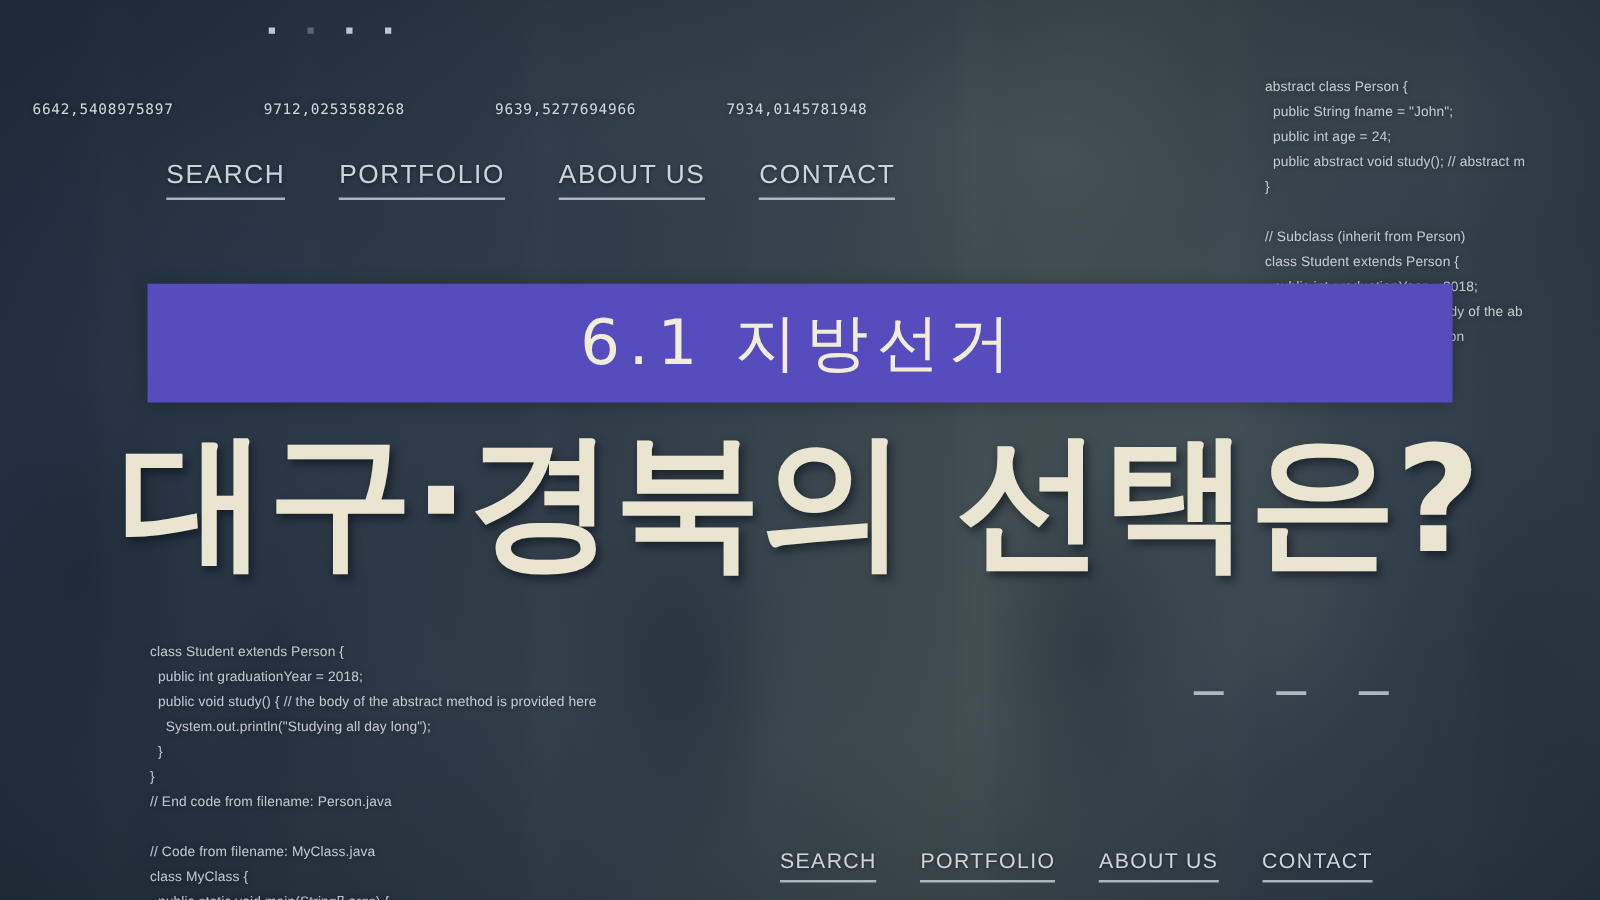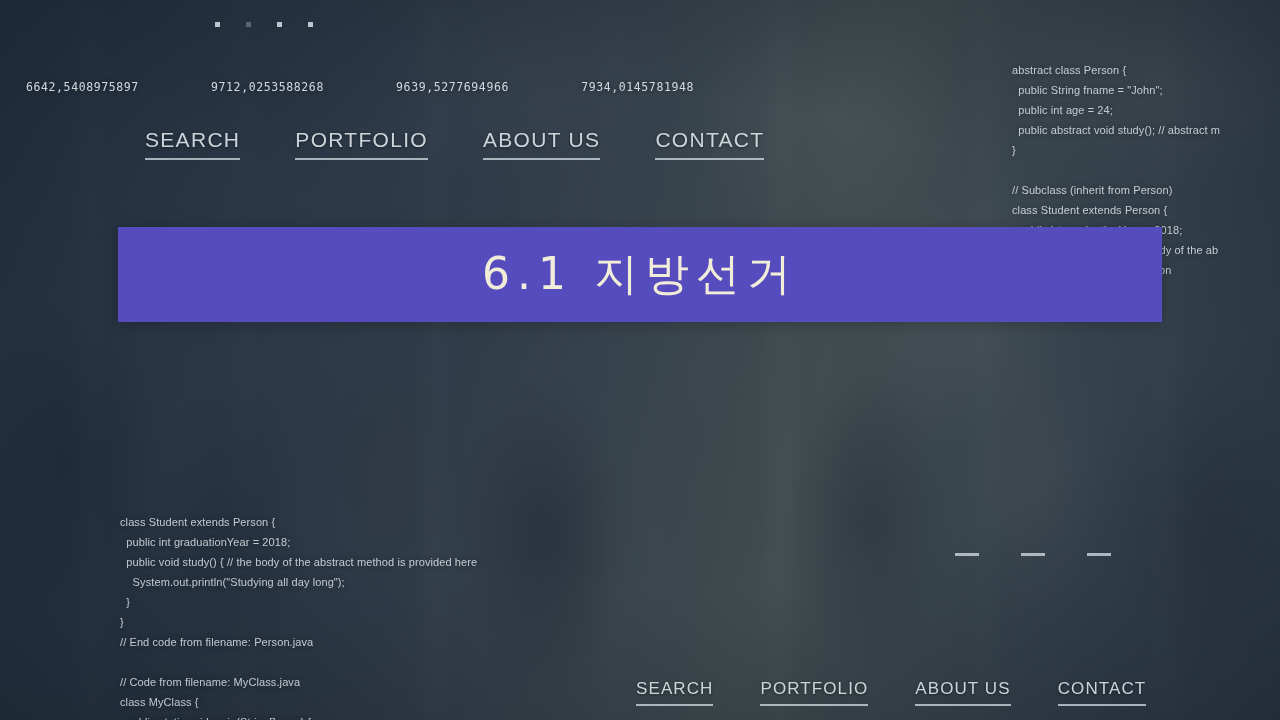--- a/index.html
+++ b/index.html
@@ -120,41 +120,40 @@
 
   .nav-item {
     color:rgba(226,234,240,.88);
     font-size:21px;
     letter-spacing:1.3px;
     padding-bottom:6px;
     border-bottom:2px solid rgba(222,232,238,.70);
     text-shadow:0 1px 3px rgba(0,0,0,.45);
     cursor:pointer;
     white-space:nowrap;
-    margin-left:12px;
   }
   #navbar-bottom .nav-item {
     font-size:17px;
     letter-spacing:1.1px;
     padding-bottom:5px;
     border-bottom-width:2px;
   }
 
   
   #title-banner {
     position:absolute;
     top:227px; left:118px;
     width:1044px; height:95px;
     background:#564cbd;
     display:flex; align-items:center; justify-content:center;
     box-shadow:0 2px 14px rgba(0,0,0,.22);
   }
   #banner-title {
     color:#f2edd8;
-    font-size:44px;
+    font-size:50px;
     font-weight:400;
     letter-spacing:7px;
     font-family:"DejaVu Sans", sans-serif;
     white-space:nowrap;
   }
 
   
   #headline {
     position:absolute;
     top:330px; left:0; width:1280px;
@@ -234,20 +233,21 @@
 class MyClass {
   public static void main(String[] args) {
    // create an object of the Student class
   (which inherits attributes and methods from Person)
    Student myObj = new Student();</div>
 
   <div id="title-banner">
     <span id="banner-title">6.1 지방선거</span>
   </div>
 
+  <div id="headline">대구·경북의 선택은?</div>
 
   <div id="dashes-row">
     <span class="dash"></span>
     <span class="dash"></span>
     <span class="dash"></span>
   </div>
 
   <div class="navbar" id="navbar-bottom">
     <span class="nav-item">SEARCH</span>
     <span class="nav-item">PORTFOLIO</span>

